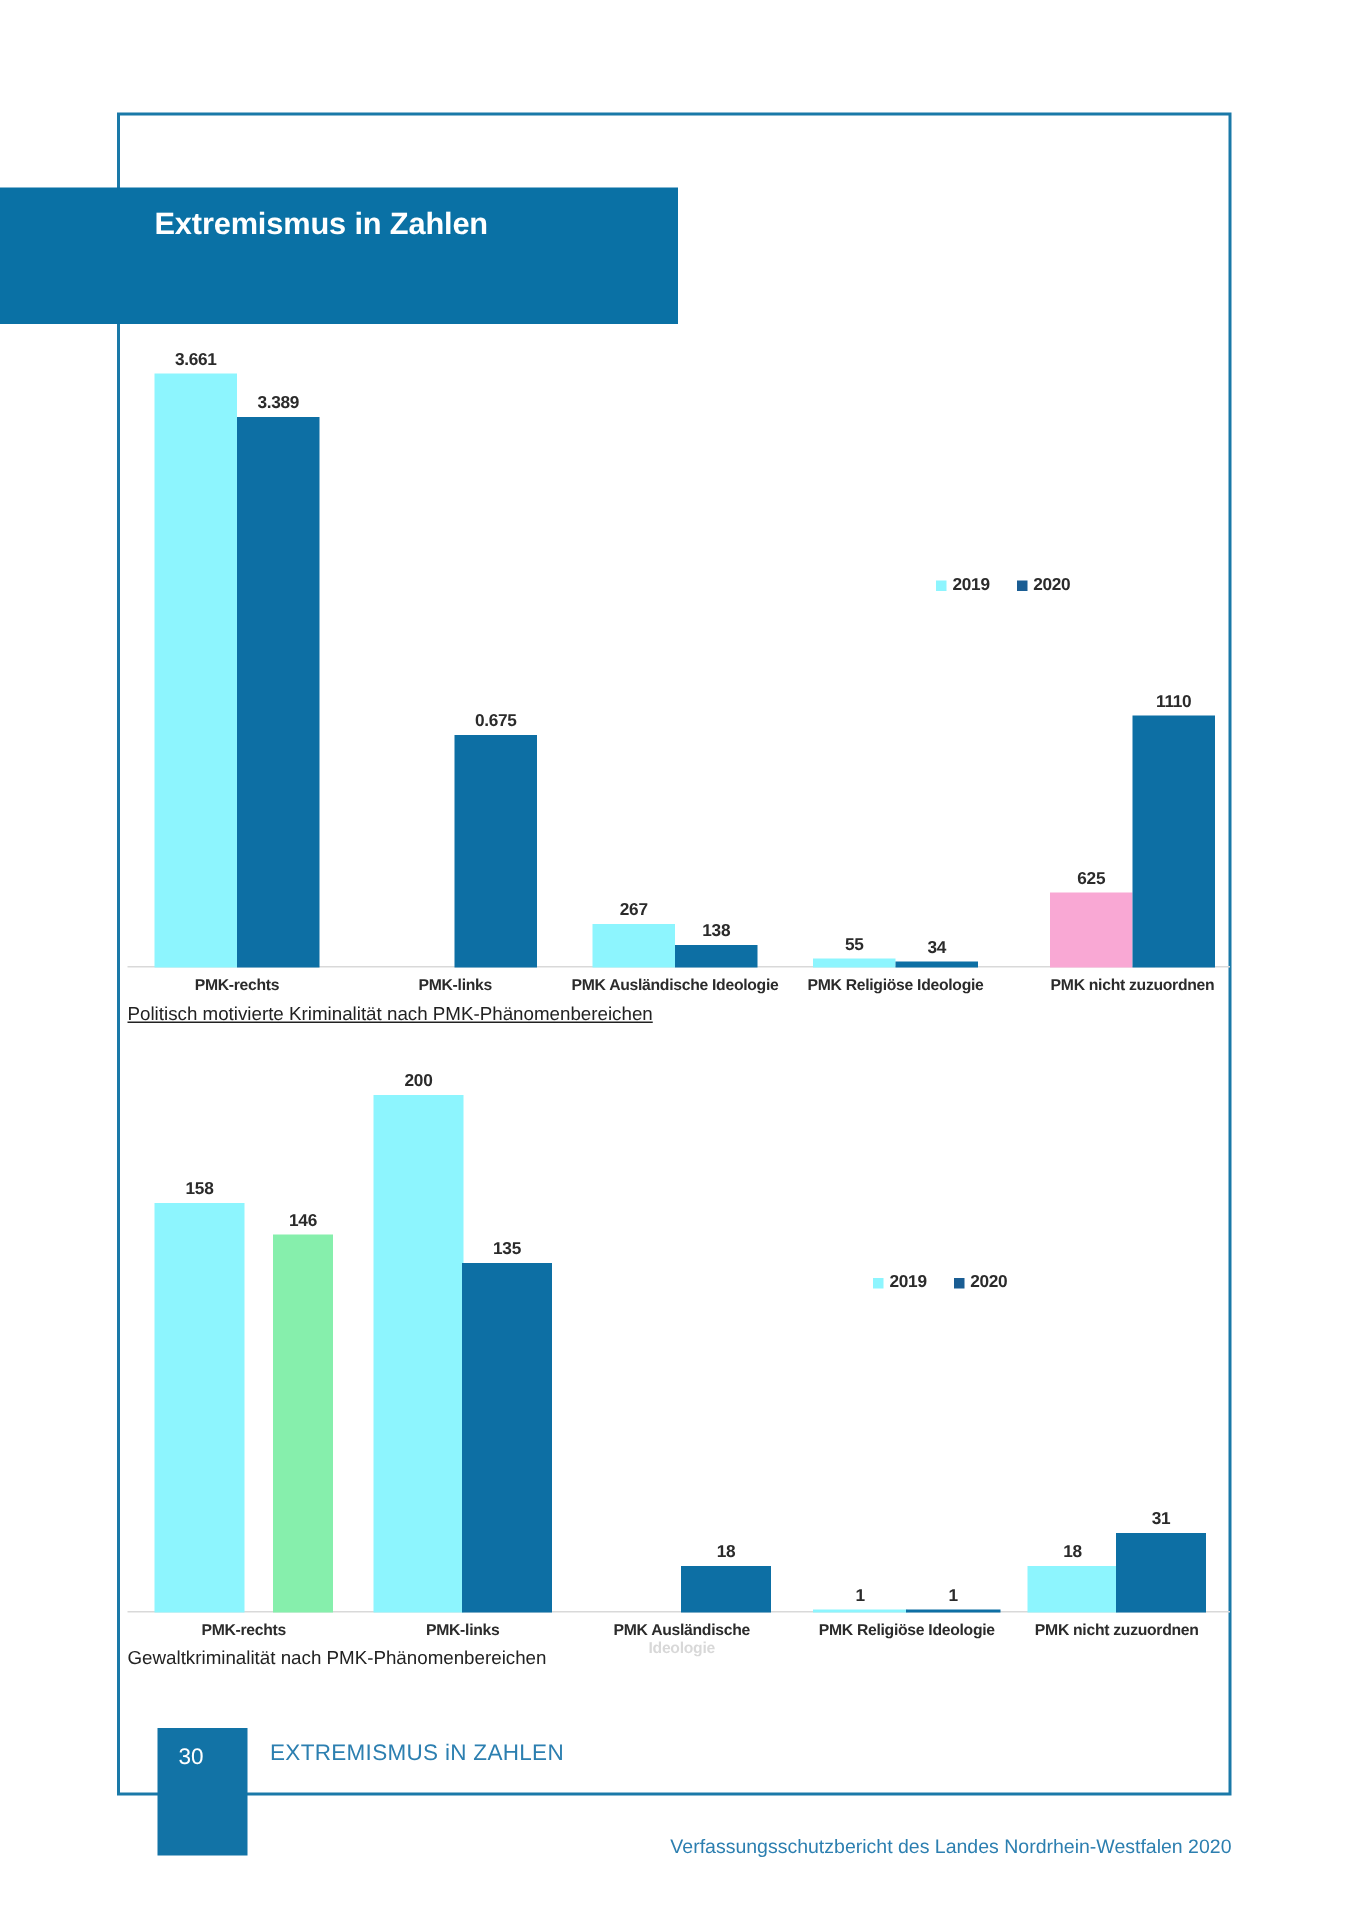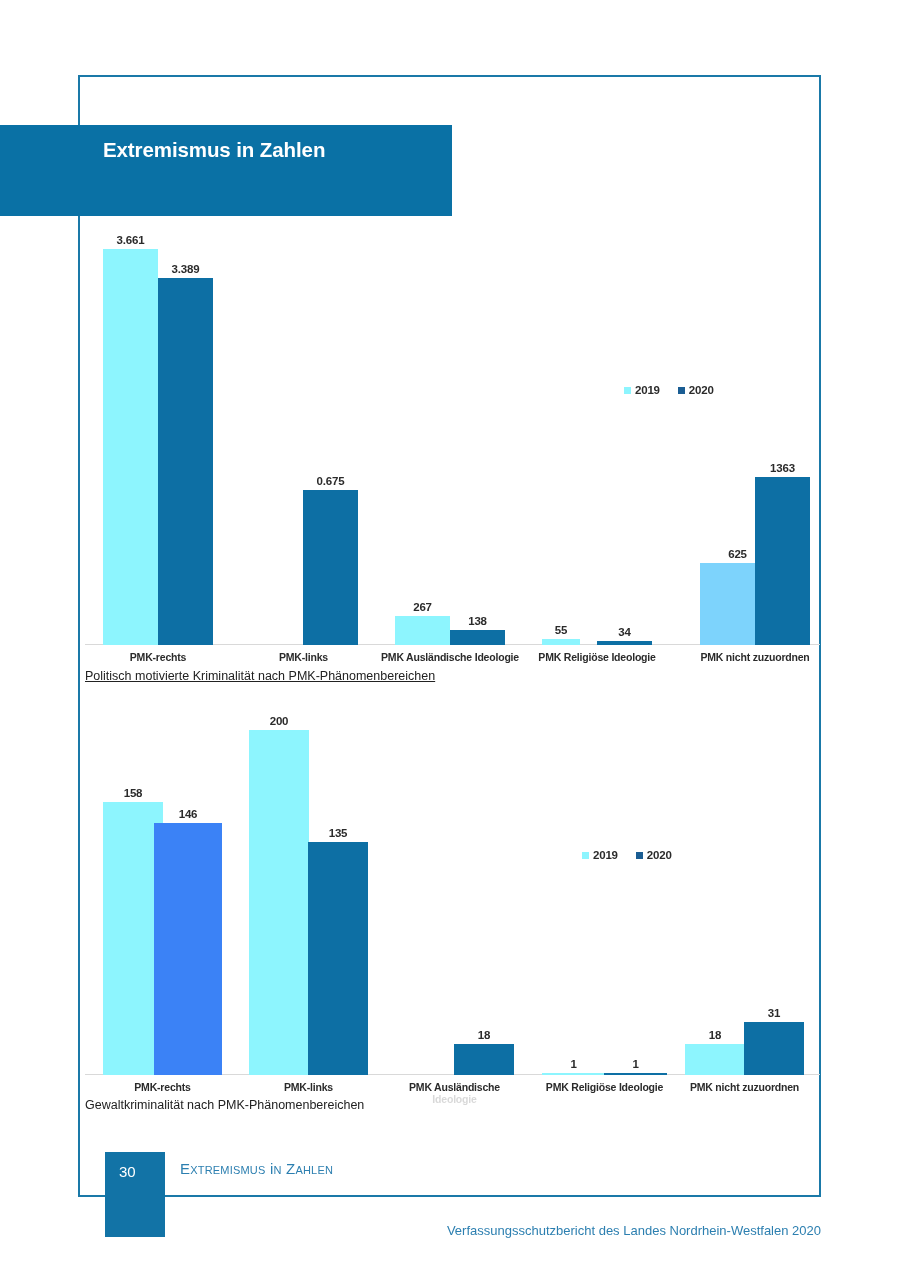--- a/index.html
+++ b/index.html
@@ -50,21 +50,21 @@
   #caption1{left:85px;top:669px;text-decoration:underline;}
   #caption2{left:85px;top:1098px;}
 
   
   .pagenum-box{position:absolute;left:105px;top:1152px;width:60px;height:85px;
                background:#1273a6;}
   .pagenum-box .num{position:absolute;left:14px;top:11px;color:#ffffff;
                     font-size:15px;}
   .running-head{position:absolute;left:180px;top:1160px;color:#2c7fb0;
                 font-size:15px;letter-spacing:.2px;}
-  .running-head .sc{font-size:11px;text-align:center;}
+  .running-head .sc{font-size:15px;text-align:center;}
   .footer-note{position:absolute;right:79px;top:1223px;color:#2c7fb0;
                font-size:13px;text-align:right;}
 </style>
 </head>
 <body>
 
 <div class="page-frame"></div>
 
 <div class="title-banner">
   <span class="txt">Extremismus in Zahlen</span>
@@ -90,34 +90,34 @@
     <div class="group" style="left: 310px; width: 110px;">
       <div class="bar y2019" style="height: 28.8806px; width: 55px; background: rgb(141, 245, 254);">
         <span class="vlabel">267</span>
       </div>
       <div class="bar y2020" style="height: 14.9271px; width: 55px; background: rgb(13, 111, 164);">
         <span class="vlabel">138</span>
       </div>
       <div class="cat-label">PMK Ausländische Ideologie</div>
     </div>
     <div class="group" style="left: 457px; width: 110px;">
-      <div class="bar y2019" style="height: 5.94919px; width: 38px; background: rgb(141, 245, 254);">
+      <div class="bar y2019" style="height: 5.94919px; width: 55px; background: rgb(141, 245, 254);">
         <span class="vlabel">55</span>
       </div>
       <div class="bar y2020" style="height: 3.67768px; width: 55px; background: rgb(13, 111, 164);">
         <span class="vlabel">34</span>
       </div>
       <div class="cat-label">PMK Religiöse Ideologie</div>
     </div>
     <div class="group" style="left: 615px; width: 110px;">
-      <div class="bar y2019" style="height: 82px; width: 55px; background: #7dd3fc; padding-left: 20px;">
+      <div class="bar y2019" style="height: 50px; width: 55px; background: #f9a8d4;">
         <span class="vlabel">625</span>
       </div>
       <div class="bar y2020" style="height: 167.875px; width: 55px; background: rgb(13, 111, 164);">
-        <span class="vlabel">1363</span>
+        <span class="vlabel">1110</span>
       </div>
       <div class="cat-label">PMK nicht zuzuordnen</div>
     </div>
   </div>
 
 <div class="legend" id="legend1">
   <span class="item">
     <span class="swatch sw2019"></span>
     <span>2019</span>
   </span>
@@ -128,21 +128,21 @@
 </div>
 
 <div class="caption" id="caption1">Politisch motivierte Kriminalität nach PMK-Phänomenbereichen</div>
 
 <div class="chart" id="chart2">
   <div class="axis-line"></div>
 <div class="group" style="left: 18px; width: 119px;">
       <div class="bar y2019" style="height: 272.55px; width: 60px; background: rgb(141, 245, 254);">
         <span class="vlabel">158</span>
       </div>
-      <div class="bar y2020" style="height: 251.85px; width: 68px; background: #3b82f6;">
+      <div class="bar y2020" style="height: 251.85px; width: 40px; background: #86efac;">
         <span class="vlabel">146</span>
       </div>
       <div class="cat-label">PMK-rechts</div>
     </div>
     <div class="group" style="left: 164px; width: 119px;">
       <div class="bar y2019" style="height: 345px; width: 60px; background: rgb(141, 245, 254);">
         <span class="vlabel">200</span>
       </div>
       <div class="bar y2020" style="height: 232.875px; width: 60px; background: rgb(13, 111, 164);">
         <span class="vlabel">135</span>

